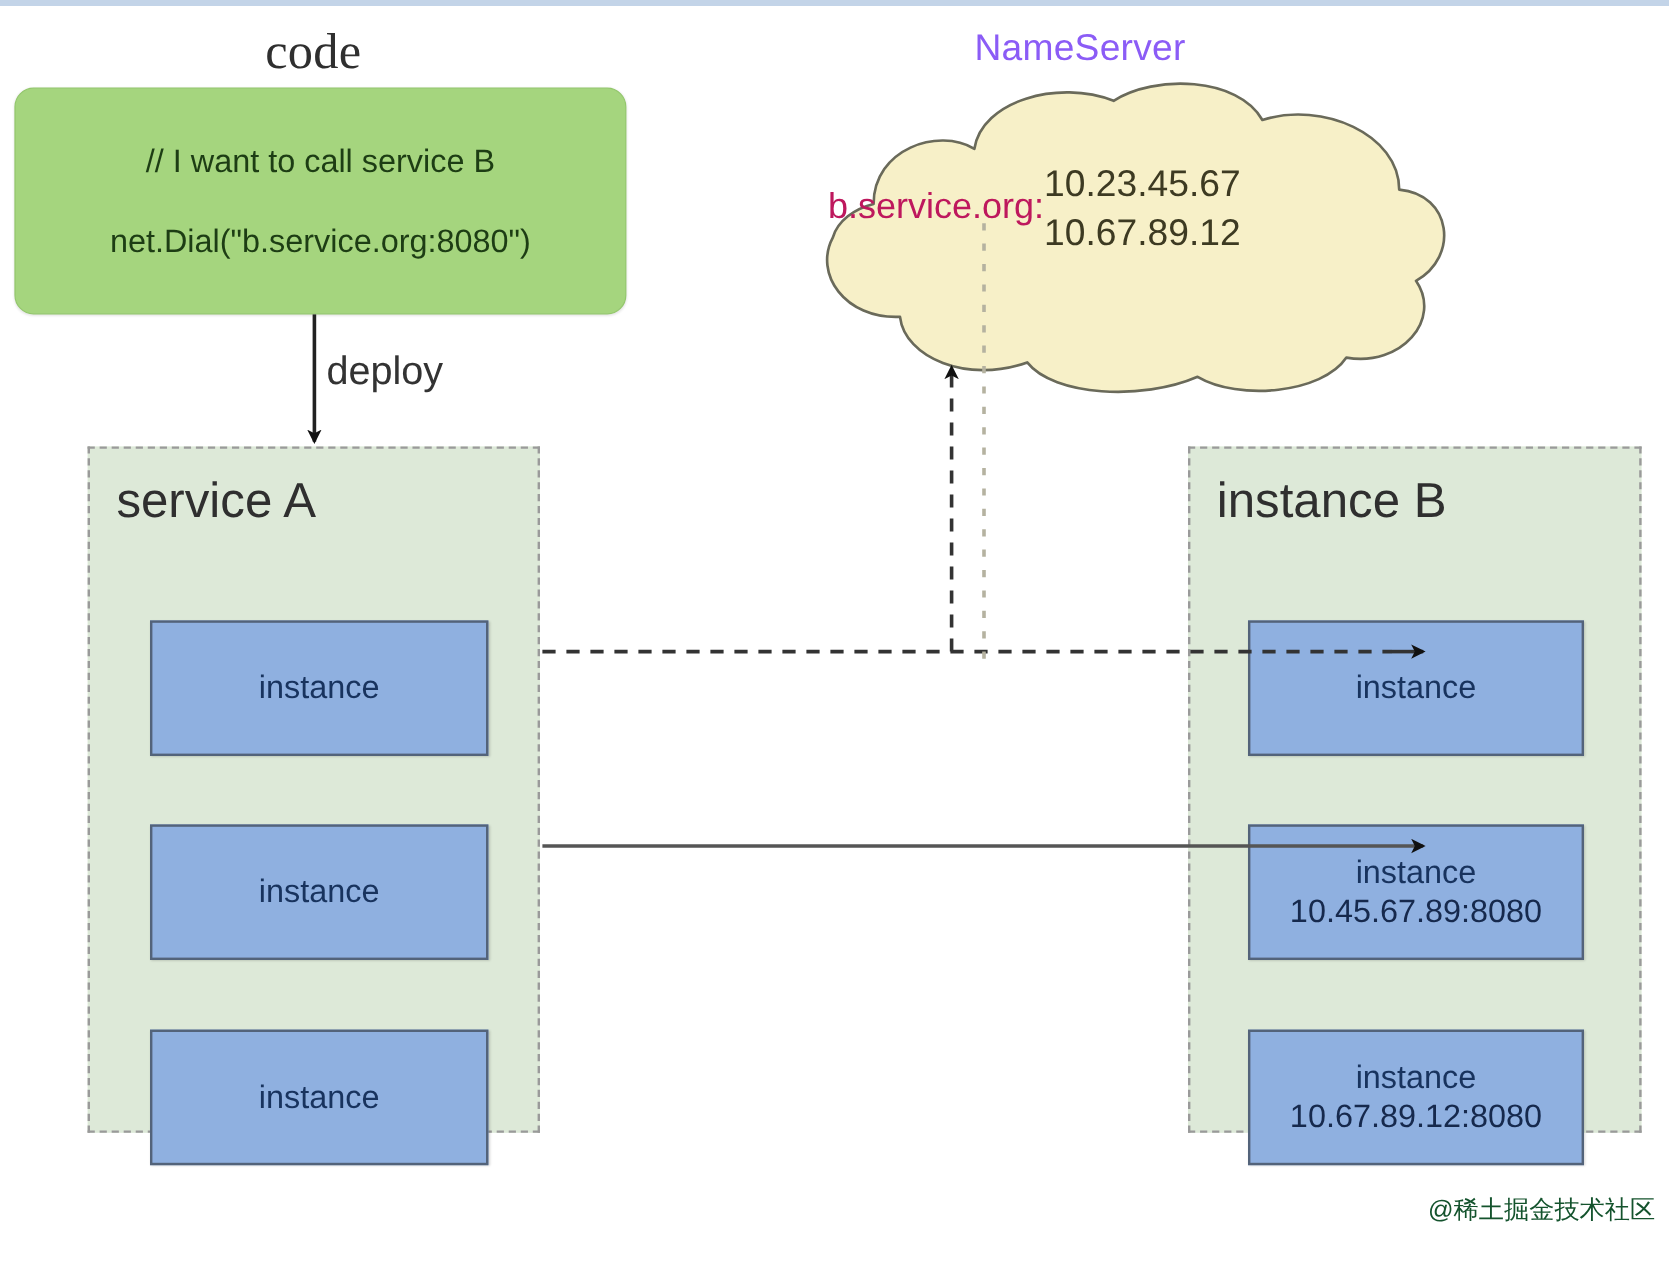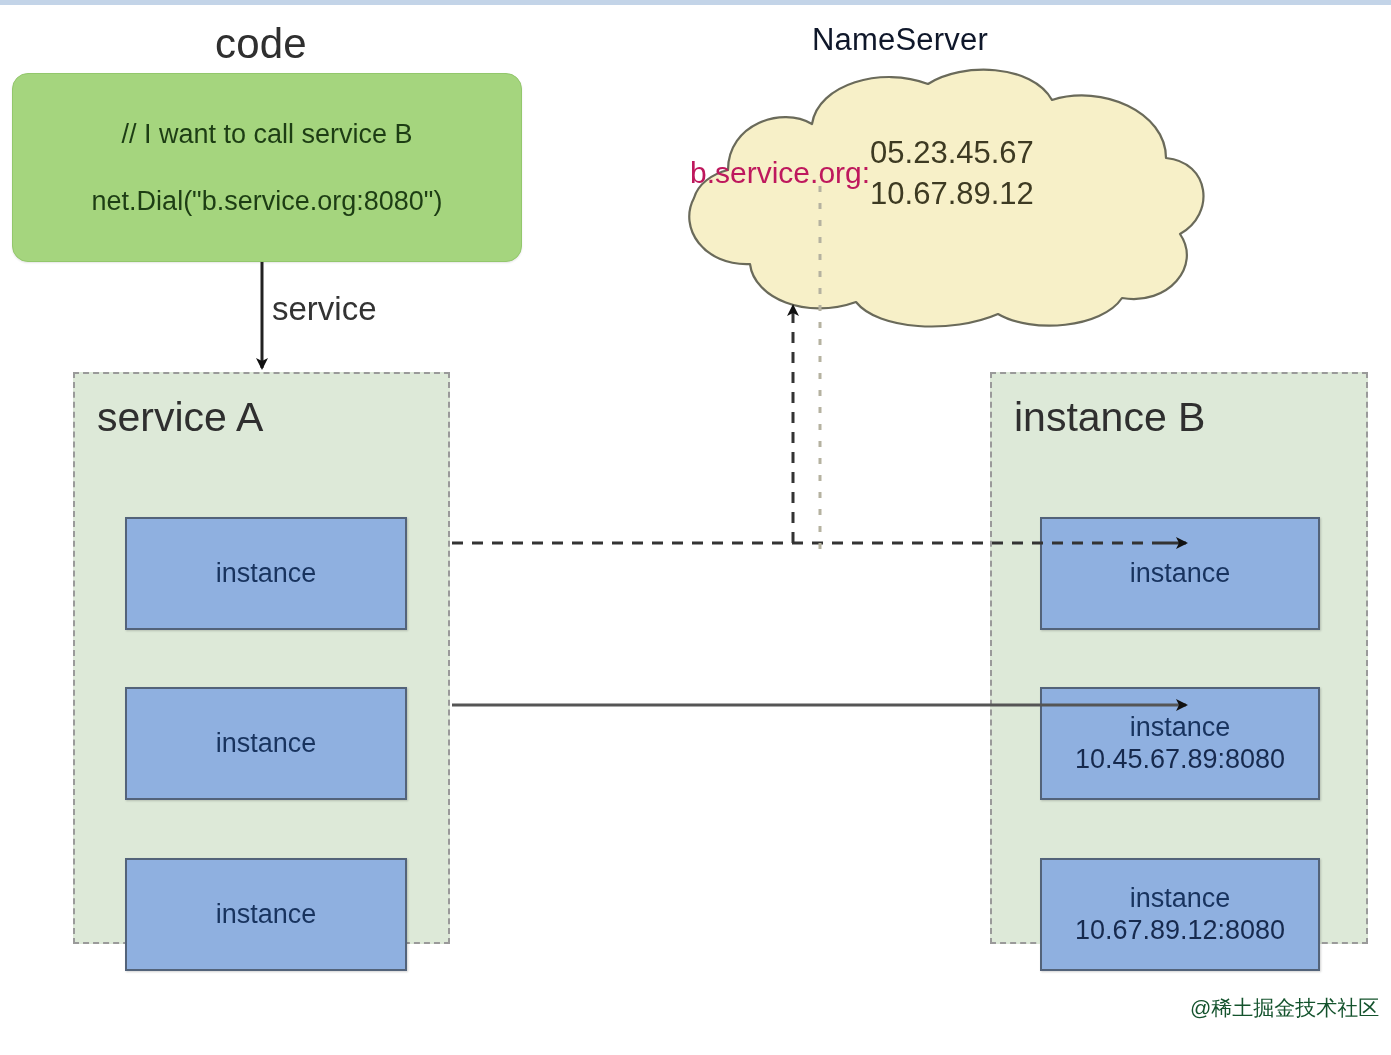--- a/index.html
+++ b/index.html
@@ -10,22 +10,22 @@
     position:relative;overflow:hidden;
   }
   #stage{position:absolute;left:0;top:0;width:1391px;height:1055px;}
 
   .topbar{position:absolute;left:0;top:0;width:1391px;height:5px;
     background:#c3d4e8;}
 
   
   .title{position:absolute;color:#3a3a3a;white-space:nowrap;
     font-size:40px;letter-spacing:.2px;}
-  #code-title{left:0;top:20px;width:522px;text-align:center;font-size:42px;color:#2f2f2f;}
-  #ns-title{left:760px;top:22px;width:280px;text-align:center;font-size:31px;color:#0f172a;}
+  #code-title{left:0;top:20px;width:522px;text-align:center;font-size:42px;color:#2f2f2f;font-family:Liberation Serif, serif;}
+  #ns-title{left:760px;top:22px;width:280px;text-align:center;font-size:31px;color:#8b5cf6;}
 
   
   #code-box{position:absolute;left:12px;top:73px;width:510px;height:189px;
     background:#a5d57e;border:1px solid #93c76c;border-radius:16px;
     box-shadow:0 1px 2px rgba(0,0,0,.10);
     display:flex;flex-direction:column;align-items:center;justify-content:center;
     gap:36px;box-sizing:border-box;}
   #code-box .line{color:#1d3d14;font-size:27px;white-space:nowrap;}
   #deploy-label{position:absolute;left:272px;top:290px;font-size:33px;color:#333;
     white-space:nowrap;}
@@ -93,26 +93,26 @@
                C 320 272, 246 268, 224 240
                C 174 258, 122 236, 118 202
                C 72 204, 46 166, 62 136
                C 66 122, 80 112, 96 108 Z" fill="#f7f0c8" stroke="#6a6a5a" stroke-width="2.2" stroke-linejoin="round"></path>
     </svg>
   </div>
 
   <div id="cloud-text">
     <span id="cloud-key">b.service.org:</span>
     <span id="cloud-ips">
-      <span>05.23.45.67</span>
+      <span>10.23.45.67</span>
       <span>10.67.89.12</span>
     </span>
   </div>
 
-  <div id="deploy-label">service</div>
+  <div id="deploy-label">deploy</div>
 
   <div class="svc" id="svc-a">
     <div class="svc-label">service A</div>
 
     <div class="inst r1">
       <span class="l1">instance</span>
     </div>
     <div class="inst r2">
       <span class="l1">instance</span>
     </div>

